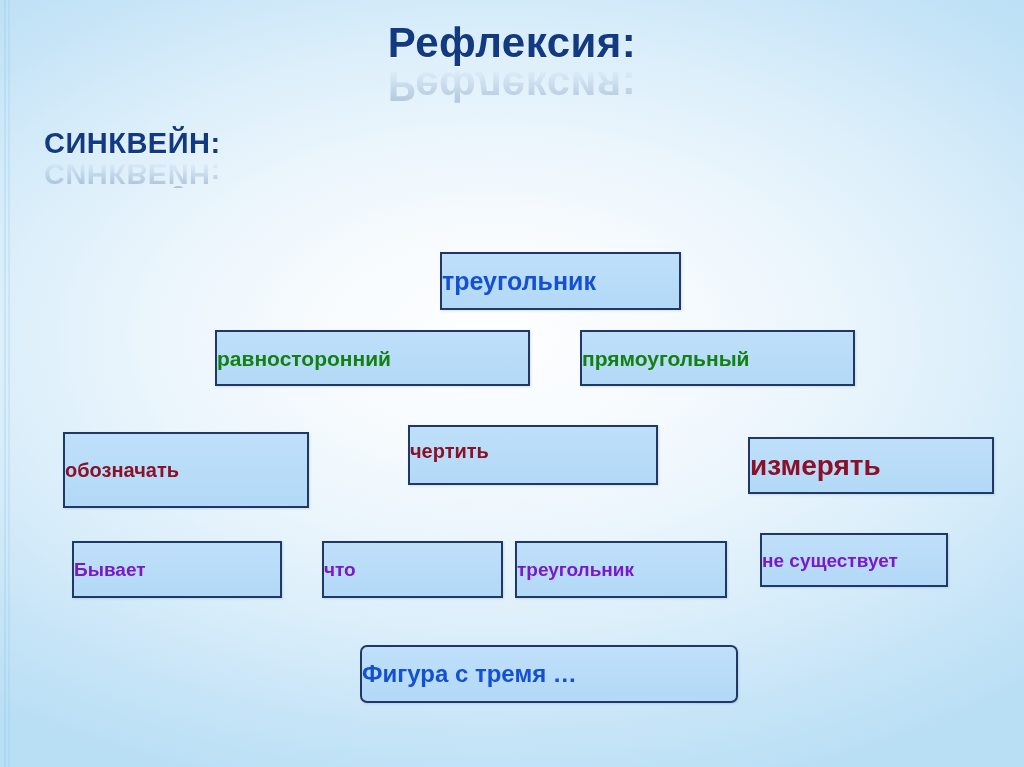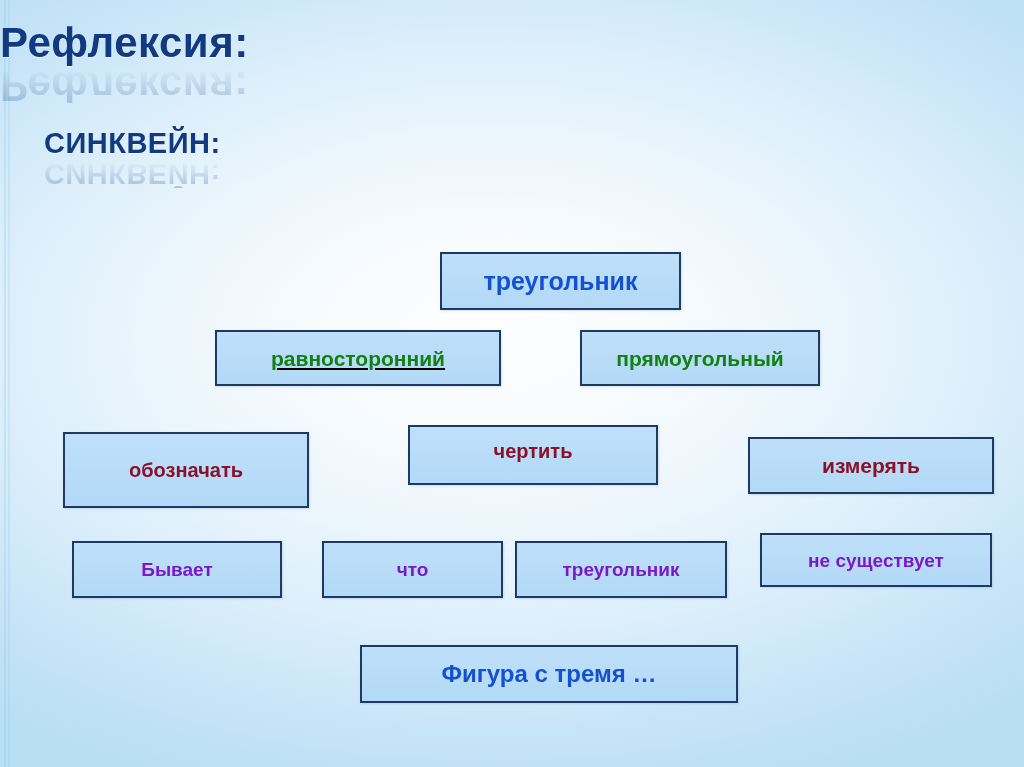--- a/index.html
+++ b/index.html
@@ -62,37 +62,36 @@
     line-height: 1;
     letter-spacing: 0.5px;
     color: #123a80;
     transform: scaleY(-1);
     opacity: 0.30;
     -webkit-mask-image: linear-gradient(to top, rgba(0,0,0,0) 8%, rgba(0,0,0,0.85) 96%);
     mask-image: linear-gradient(to top, rgba(0,0,0,0) 8%, rgba(0,0,0,0.85) 96%);
     margin-top: 1px;
   }
 
-  #title-block { left: 0; top: 22px; width: 1024px; }
+  #title-block { left: 0; top: 22px; width: 1024px; text-align: center; }
   #title-block .reflect-main { font-size: 42px; }
   #title-block .reflect-echo { font-size: 42px; }
 
   #subtitle-block { left: 44px; top: 129px; text-align: left; }
   #subtitle-block .reflect-main { font-size: 29px; }
   #subtitle-block .reflect-echo { font-size: 29px; }
 
   
   .word-box {
     position: absolute;
     box-sizing: border-box;
     border: 2px solid #1f3864;
     background: linear-gradient(to bottom, #bfdffa 0%, #b8dcf8 55%, #b2d9f7 100%);
     display: flex;
     align-items: center;
-    justify-content: center;
     font-weight: bold;
     box-shadow: 1px 1px 2px rgba(70,110,150,0.18);
   }
   .word-box .label {
     display: block;
     line-height: 1;
     white-space: nowrap;
   }
 
   
@@ -110,45 +109,45 @@
 
   <div class="reflect-wrap" id="subtitle-block">
     <div class="reflect-main">СИНКВЕЙН:</div>
     <div class="reflect-echo" aria-hidden="true">СИНКВЕЙН:</div>
   </div>
 
   <div id="cinquain-layer">
       <div class="word-box" style="left: 440px; top: 252px; width: 241px; height: 58px;">
         <span class="label" style="color: rgb(20, 80, 210); font-size: 25px;">треугольник</span>
       </div>
-      <div class="word-box" style="left: 215px; top: 330px; width: 286px; height: 56px; text-decoration: underline;">
+      <div class="word-box" style="left: 215px; top: 330px; width: 315px; height: 56px;">
         <span class="label" style="color: rgb(18, 128, 18); font-size: 21px;">равносторонний</span>
       </div>
-      <div class="word-box" style="left: 580px; top: 330px; width: 240px; height: 56px;">
+      <div class="word-box" style="left: 580px; top: 330px; width: 275px; height: 56px;">
         <span class="label" style="color: rgb(18, 128, 18); font-size: 21px;">прямоугольный</span>
       </div>
       <div class="word-box" style="left: 63px; top: 432px; width: 246px; height: 76px;">
         <span class="label" style="color: rgb(138, 17, 40); font-size: 20px;">обозначать</span>
       </div>
       <div class="word-box" style="left: 408px; top: 425px; width: 250px; height: 60px;">
         <span class="label nudge-up" style="color: rgb(138, 17, 40); font-size: 20px;">чертить</span>
       </div>
       <div class="word-box" style="left: 748px; top: 437px; width: 246px; height: 57px;">
-        <span class="label" style="color: rgb(138, 17, 40); font-size: 21px;">измерять</span>
+        <span class="label" style="color: rgb(138, 17, 40); font-size: 28px;">измерять</span>
       </div>
       <div class="word-box" style="left: 72px; top: 541px; width: 210px; height: 57px;">
         <span class="label" style="color: rgb(123, 24, 200); font-size: 19px;">Бывает</span>
       </div>
       <div class="word-box" style="left: 322px; top: 541px; width: 181px; height: 57px;">
         <span class="label" style="color: rgb(123, 24, 200); font-size: 19px;">что</span>
       </div>
       <div class="word-box" style="left: 515px; top: 541px; width: 212px; height: 57px;">
         <span class="label" style="color: rgb(123, 24, 200); font-size: 19px;">треугольник</span>
       </div>
-      <div class="word-box" style="left: 760px; top: 533px; width: 232px; height: 54px;">
+      <div class="word-box" style="left: 760px; top: 533px; width: 188px; height: 54px;">
         <span class="label" style="color: rgb(123, 24, 200); font-size: 19px;">не существует</span>
       </div>
-      <div class="word-box" style="left: 360px; top: 645px; width: 378px; height: 58px;">
+      <div class="word-box" style="left: 360px; top: 645px; width: 378px; height: 58px; border-radius: 7px;">
         <span class="label" style="color: rgb(20, 80, 210); font-size: 24px;">Фигура с тремя …</span>
       </div>
     </div>
 
 </div>
 
 </body></html>

